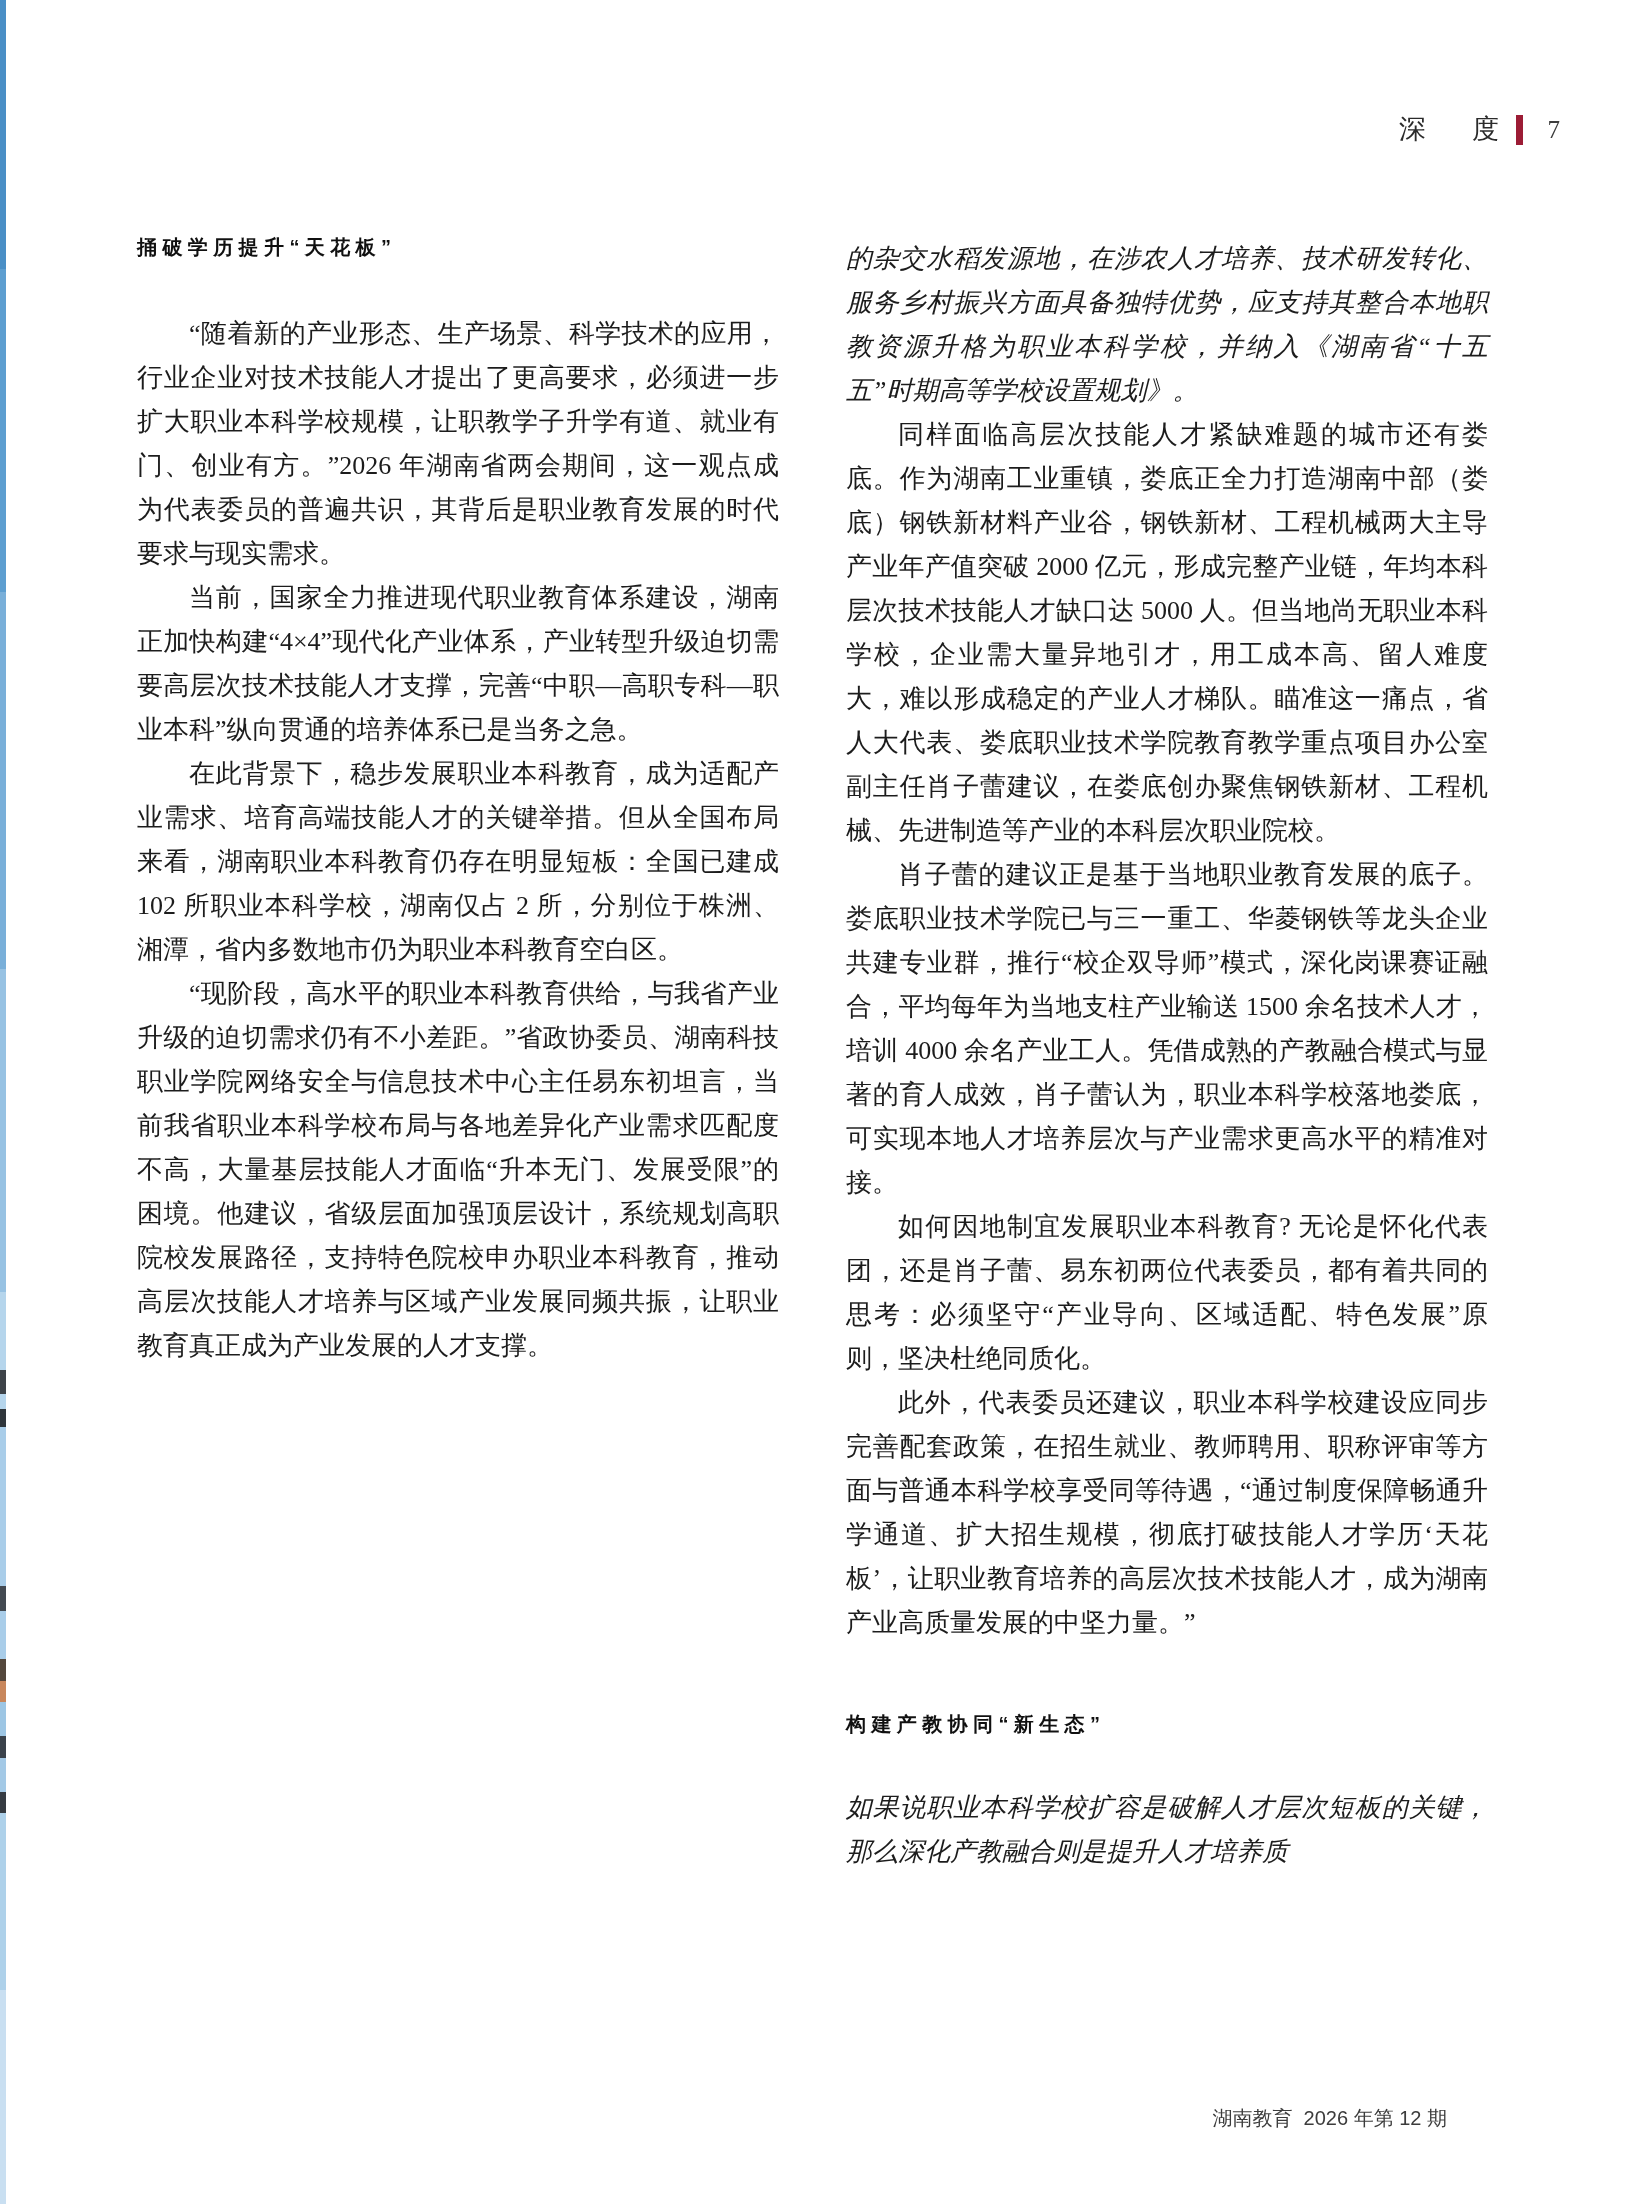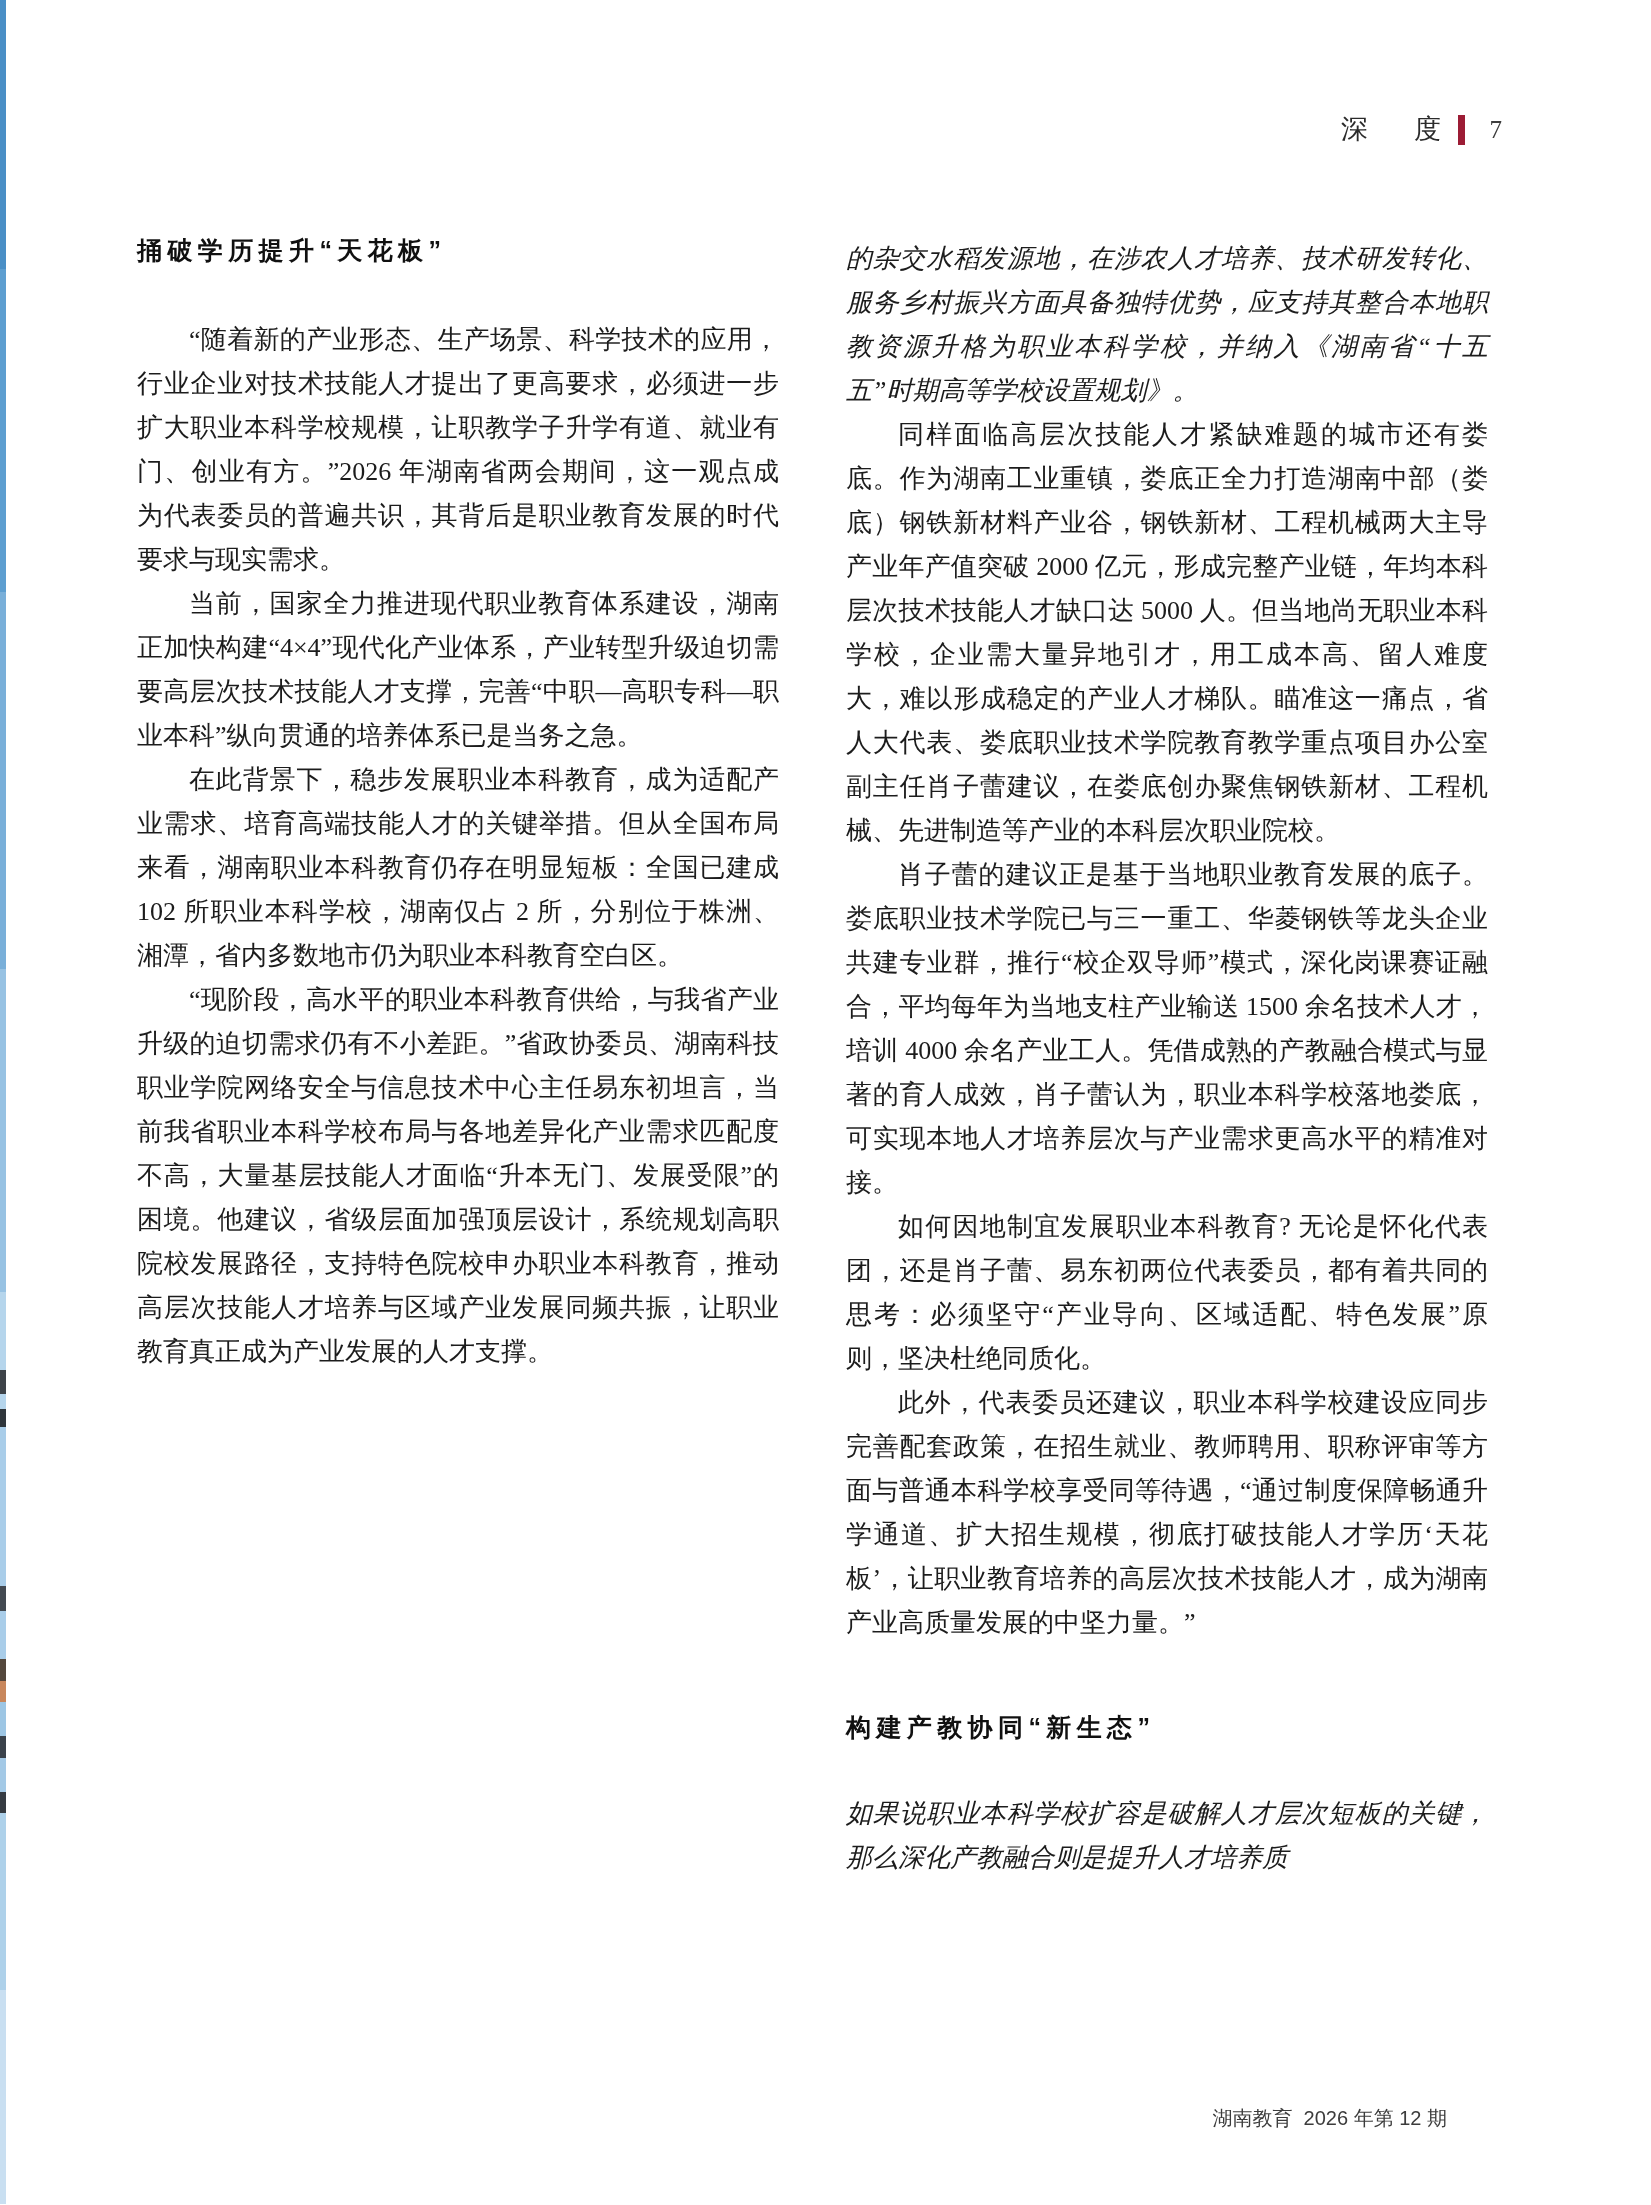--- a/index.html
+++ b/index.html
@@ -6,42 +6,42 @@
   body{
     width:1652px;height:2205px;position:relative;background:#ffffff;
     font-family:"Liberation Serif","DejaVu Serif",serif;color:#1c1c1c;
     overflow:hidden;
   }
   
   .edge{position:absolute;left:0;top:0;width:6px;height:2205px;display:flex;flex-direction:column;}
   .edge div{width:100%;}
 
   
-  .header{position:absolute;top:113px;left:1341px;display:flex;align-items:center;height:33px;}
+  .header{position:absolute;top:113px;left:1399px;display:flex;align-items:center;height:33px;}
   .section-label{
     font-family:"Liberation Sans","DejaVu Sans",sans-serif;
     font-size:27px;color:#2b2b2b;letter-spacing:46px;margin-right:-38px;line-height:1;
   }
   .red-bar{width:7px;height:30px;margin-left:8.6px;}
   .page-num{
     font-family:"Liberation Serif","DejaVu Serif",serif;
     font-size:25px;color:#3d3d3d;margin-left:25px;line-height:1;
   }
 
   
   .col{
     position:absolute;width:642px;
     font-size:26px;line-height:44px;text-align:justify;
   }
   .col-left{left:137px;top:236px;}
   .col-right{left:846px;top:237px;}
   .col p{margin:0;text-indent:2em;padding:0;}
   .col-heading{
     font-family:"Liberation Sans","DejaVu Sans",sans-serif;
-    font-size:25px;font-weight:700;color:#101010;letter-spacing:5.4px;
+    font-size:20px;font-weight:700;color:#101010;letter-spacing:5.4px;
     line-height:1.15;margin:0 0 53px 0;text-align:left;text-indent:0;
   }
   .col-right .heading2{margin:68px 0 50px 0;}
   .cont p:first-child{text-indent:0;font-style:italic;}
 
   
   .footer{
     position:absolute;top:2105px;right:205px;
     font-family:"Liberation Sans","DejaVu Sans",sans-serif;
     font-size:20px;color:#3c3c3c;white-space:nowrap;

